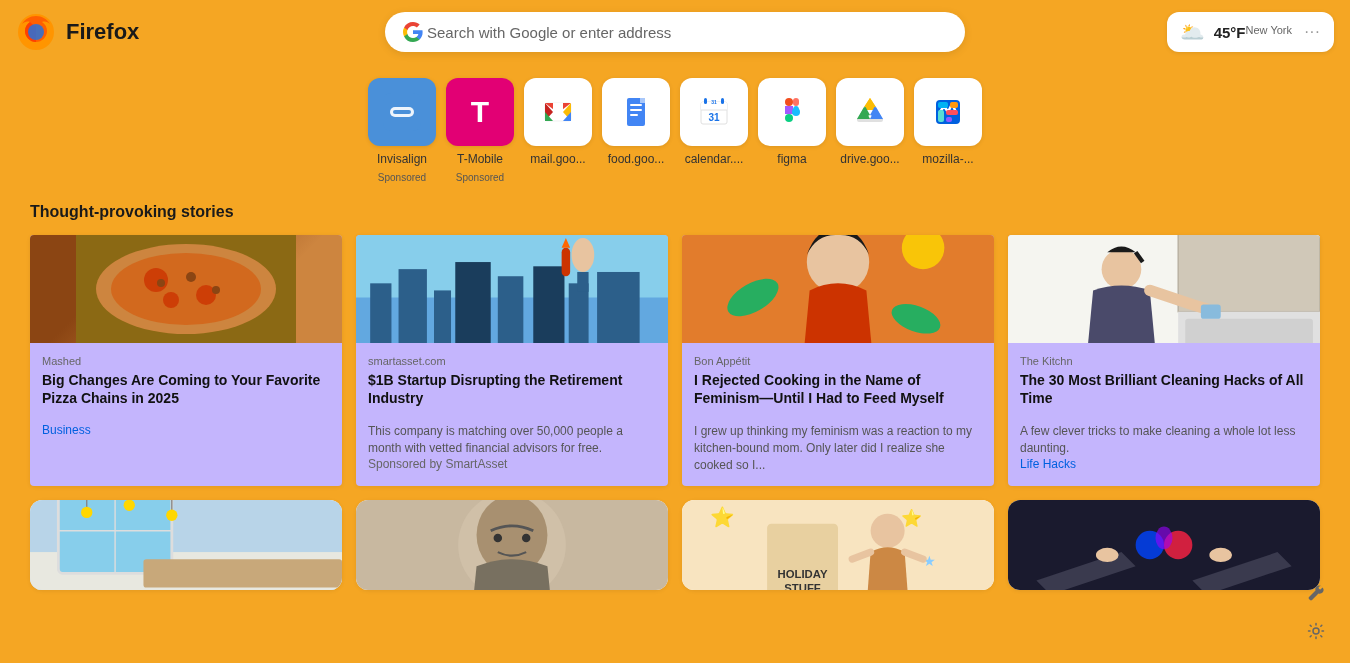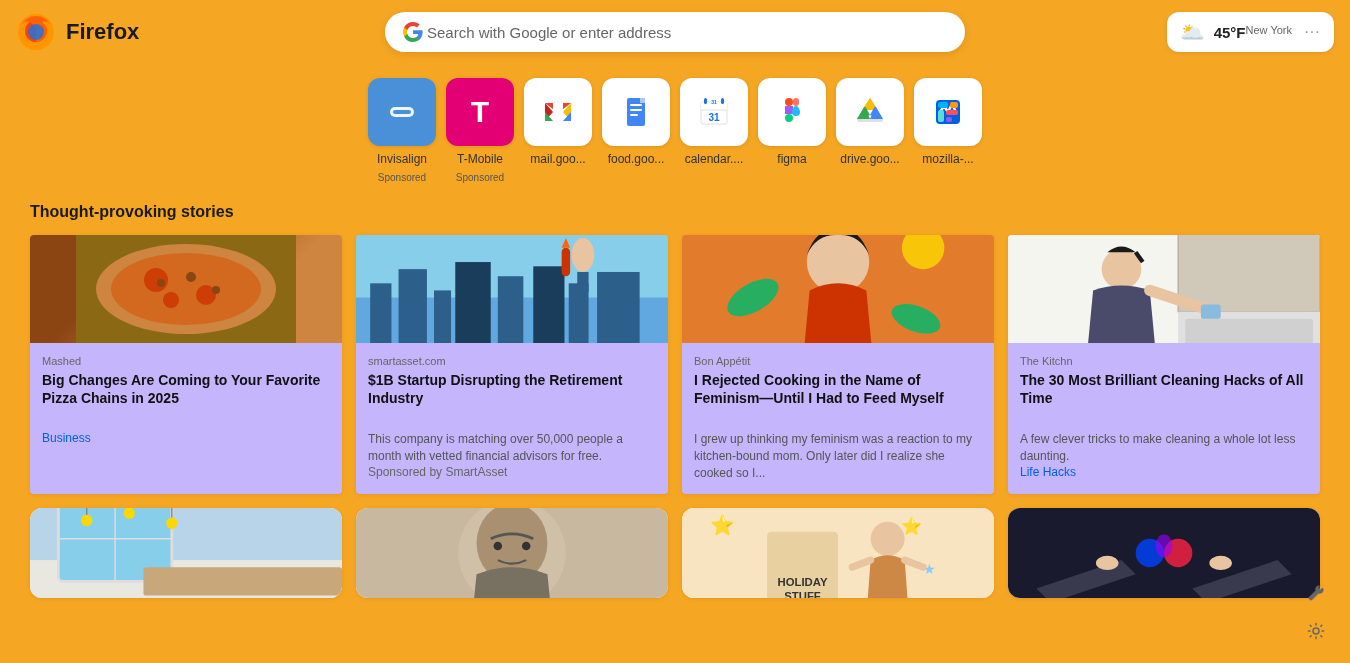--- a/index.html
+++ b/index.html
@@ -166,21 +166,21 @@
     }
     .story-source {
       font-size: 11px;
       color: #666;
       margin-bottom: 4px;
     }
     .story-title {
       font-size: 14px;
       font-weight: 700;
       color: #111;
-      margin-bottom: 24px;
+      margin-bottom: 16px;
       line-height: 1.3;
     }
     .story-excerpt {
       font-size: 12px;
       color: #555;
       line-height: 1.4;
       display: -webkit-box;
       -webkit-line-clamp: 3;
       -webkit-box-orient: vertical;
       overflow: hidden;

